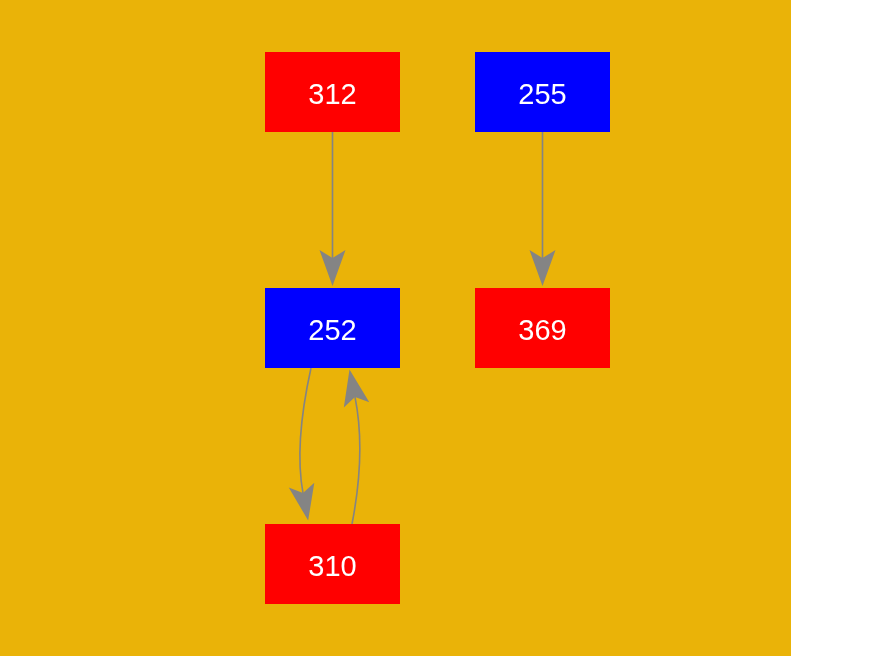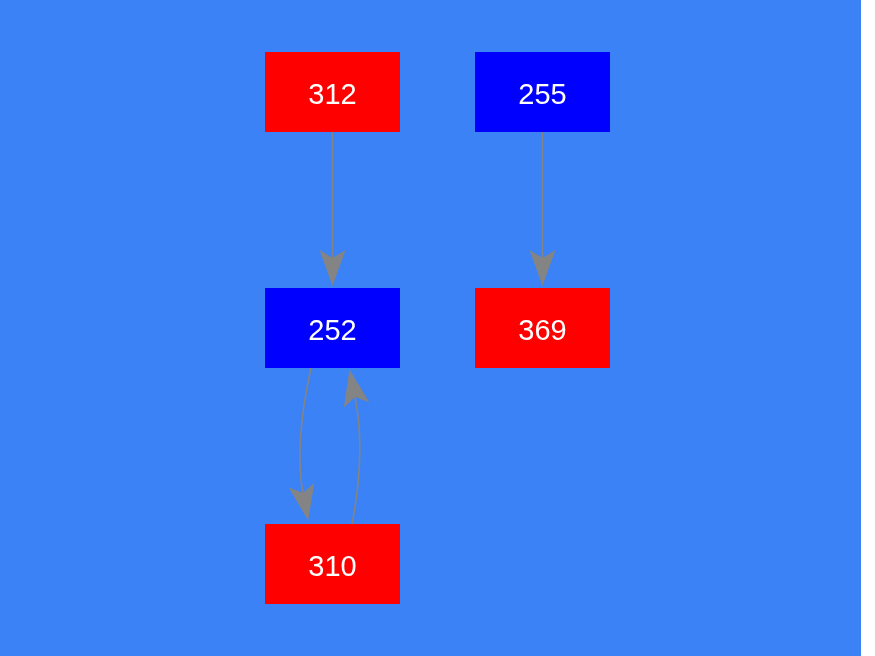--- a/index.html
+++ b/index.html
@@ -2,23 +2,23 @@
 <html><head>
 <meta charset="utf-8">
 <style>
   html, body {
     margin: 0;
     padding: 0;
     background: #ffffff;
   }
   .canvas-wrap {
     position: relative;
-    width: 861px;
+    width: 791px;
     height: 656px;
-    background: #3b82f6;
+    background: #eab308;
     overflow: hidden;
   }
   svg.graph {
     display: block;
     width: 875px;
     height: 656px;
   }
   .edge-path {
     fill: none;
     stroke-width: 1.6px;

